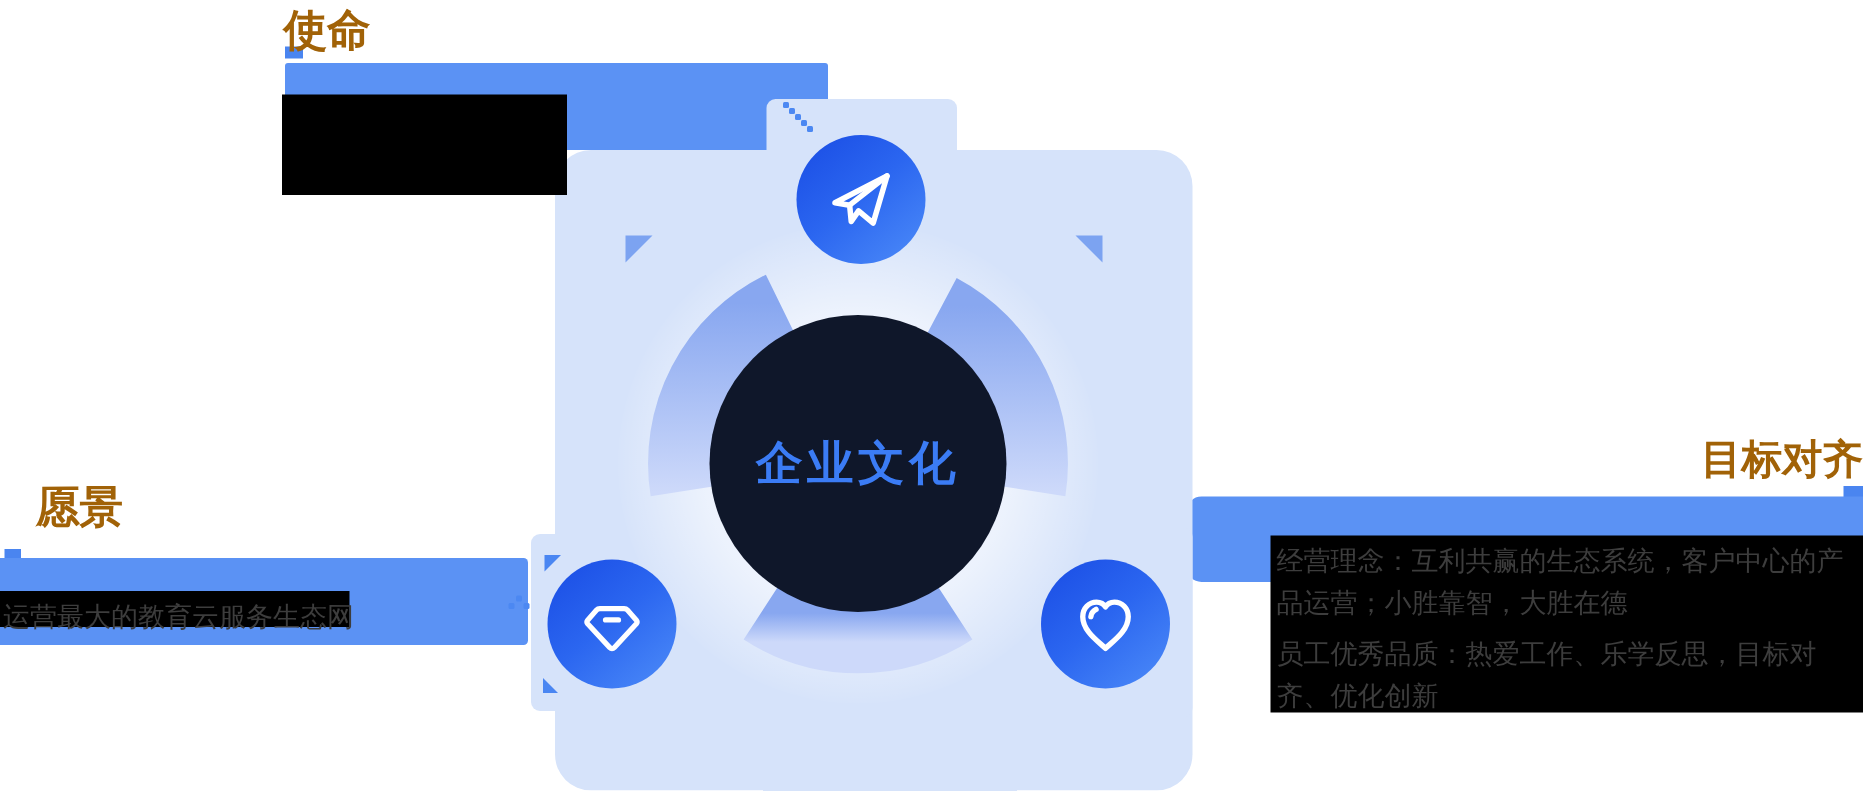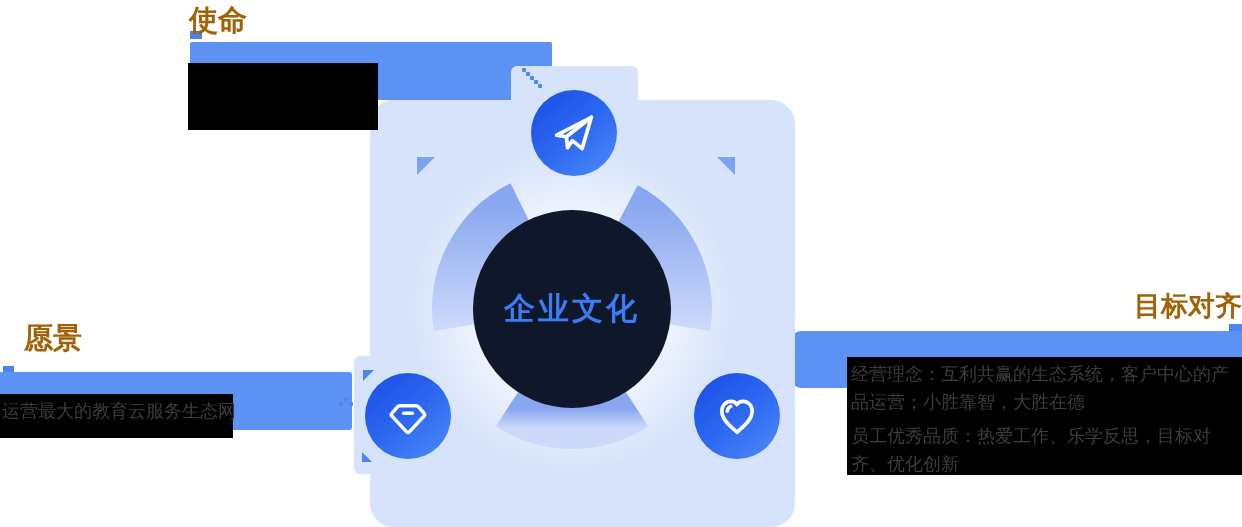--- a/index.html
+++ b/index.html
@@ -19,21 +19,21 @@
   .bar-vision{left:0px;top:372px;width:352px;height:58px;border-radius:0 3px 3px 0;}
   .bar-values{left:791px;top:331px;width:451px;height:57px;border-radius:10px 0 0 10px;}
   .accent{background:#4a85f0;}
   .acc-mission{left:190px;top:31px;width:12px;height:8px;}
   .acc-vision{left:3px;top:366px;width:11px;height:9px;}
   .acc-values{left:1229px;top:324px;width:13px;height:9px;}
 
   
   .blackbox{background:#000;color:#3d3d3d;font-size:18px;white-space:nowrap;}
   .bb-mission{left:188px;top:63px;width:187px;height:65px;line-height:32px;padding:2px 0 0 3px;}
-  .bb-vision{left:0px;top:394px;width:231px;height:44px;line-height:34px;padding:0 0 0 2px;}
+  .bb-vision{left:0px;top:394px;width:231px;height:24px;line-height:34px;padding:0 0 0 2px;}
   .bb-values{left:847px;top:357px;width:395px;height:115px;line-height:28px;
              padding:3px 0 0 4px;white-space:normal;}
   .bb-values .para2{margin-top:6px;}
 
   
   .panel{background:#d6e3fa;}
   .sq-main{left:370px;top:100px;width:425px;height:427px;border-radius:24px;}
   .sq-plane{left:511px;top:66px;width:127px;height:130px;border-radius:6px;}
   .sq-gem{left:354px;top:356px;width:112px;height:118px;border-radius:6px;}
   .sq-heart{left:682px;top:352px;width:113px;height:126px;border-radius:6px;}

